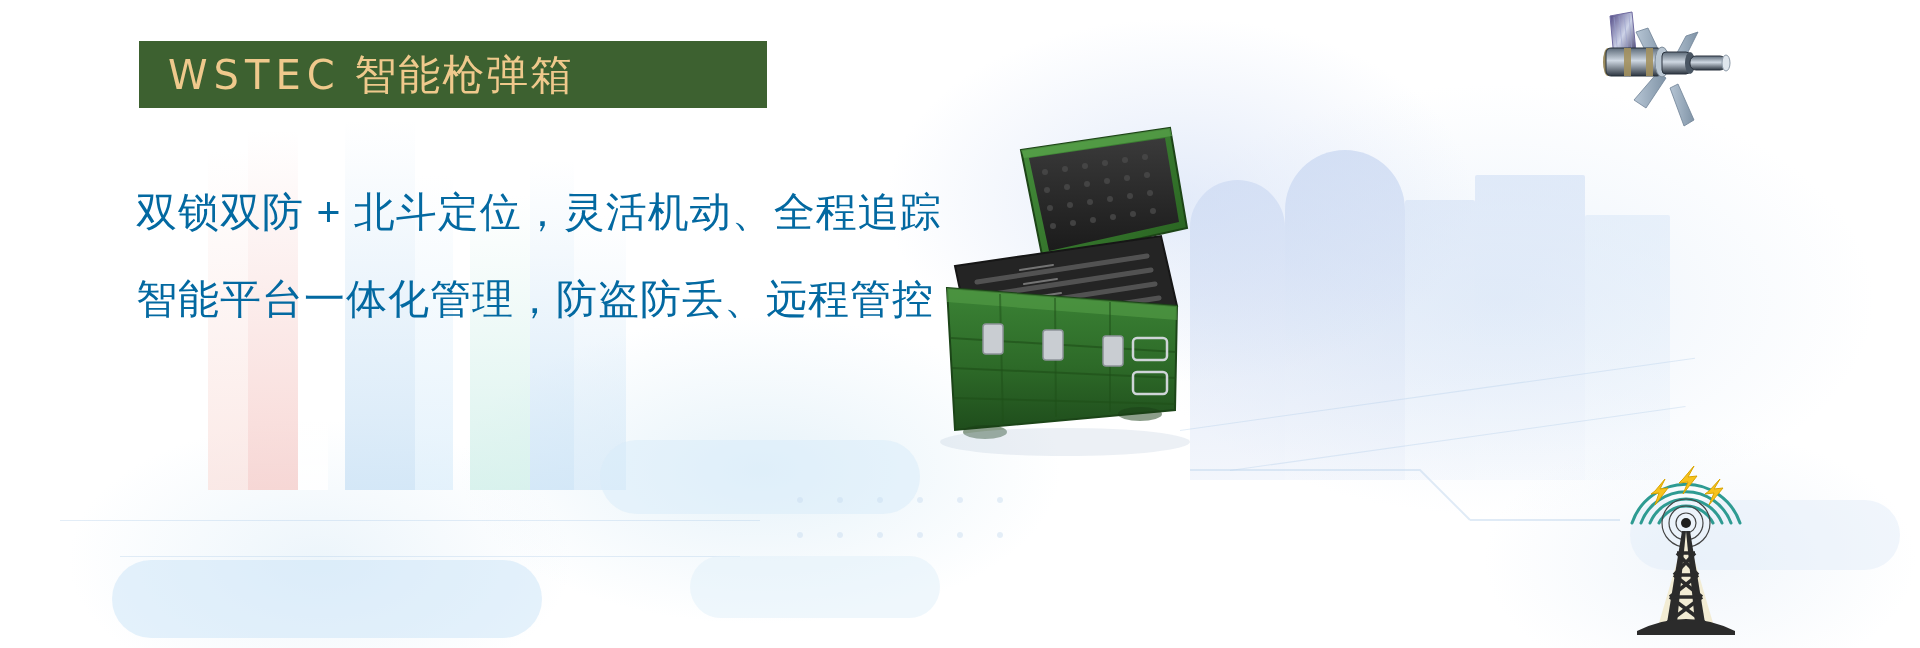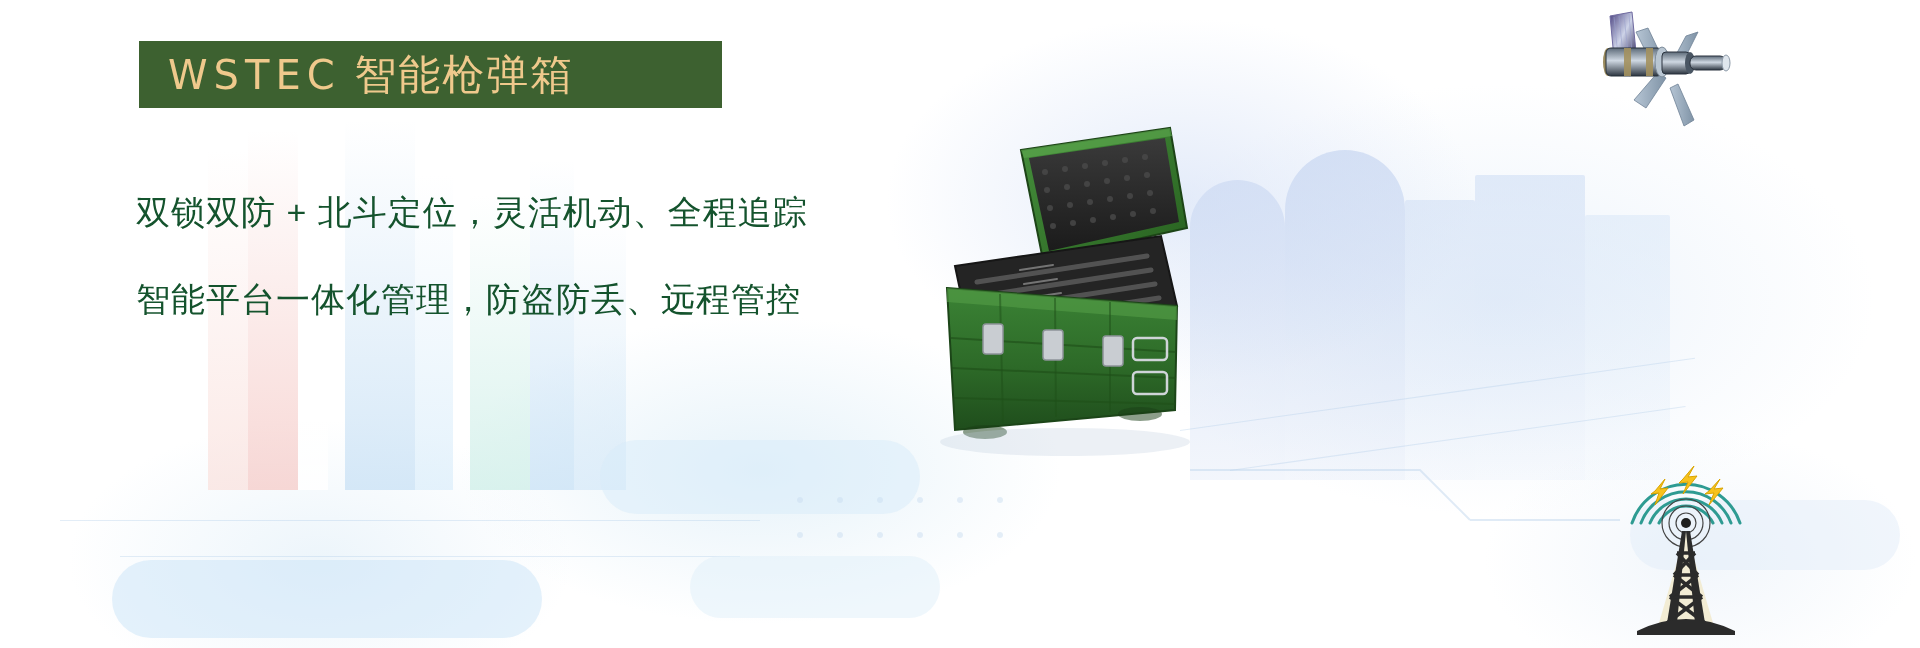--- a/index.html
+++ b/index.html
@@ -20,33 +20,33 @@
       radial-gradient(ellipse 430px 220px at 760px 470px, rgba(206,230,244,.5), rgba(206,230,244,0) 70%),
       radial-gradient(ellipse 360px 200px at 320px 560px, rgba(214,233,246,.45), rgba(214,233,246,0) 70%),
       radial-gradient(ellipse 300px 180px at 1700px 560px, rgba(221,233,246,.40), rgba(221,233,246,0) 72%);
   }
   .bar{position:absolute;bottom:0;border-radius:2px 2px 0 0;}
   .cloudshape{position:absolute;border-radius:50%;}
   .thinline{position:absolute;background:rgba(176,203,232,.35);height:1px;transform-origin:left center;}
 
   
   #banner{
-    position:absolute;left:139px;top:41px;width:583px;height:67px;
+    position:absolute;left:139px;top:41px;width:628px;height:67px;
     background:#3d6130;display:flex;align-items:center;
   }
   #banner-text{
     color:#efc98c;font-size:42px;letter-spacing:2px;white-space:nowrap;
     padding-left:29px;line-height:1;font-weight:400;
   }
   #banner-text .en{letter-spacing:6px;font-family:"DejaVu Sans",sans-serif;font-size:40px;}
 
   
   #features{position:absolute;left:136px;top:184px;width:830px;}
   .feature-line{
-    font-size:34px;color:#14532d;letter-spacing:1px;
+    font-size:41px;color:#0369a1;letter-spacing:1px;
     line-height:1.0;height:56px;display:flex;align-items:center;
     margin-bottom:31px;white-space:nowrap;font-weight:500;
   }
 
   
   #case-wrap{position:absolute;left:925px;top:110px;width:330px;height:350px;}
   svg.case{display:block;}
 
   
   #satellite{position:absolute;left:1600px;top:4px;width:190px;height:150px;}

